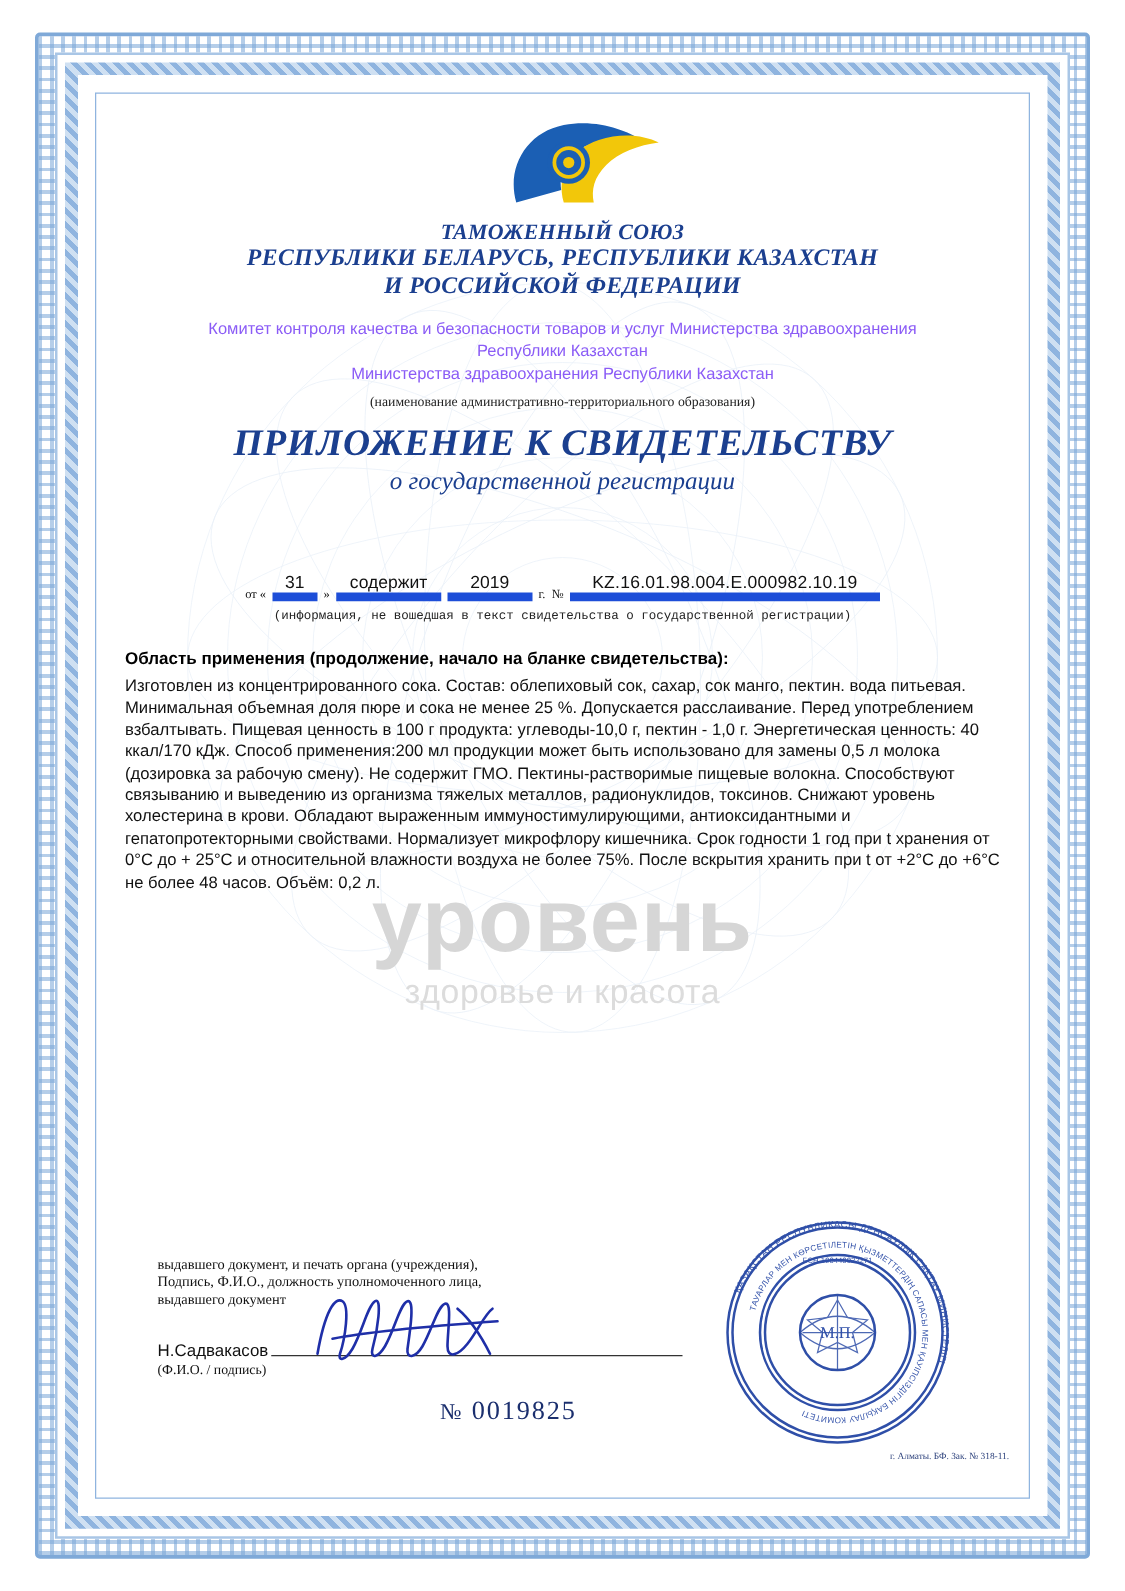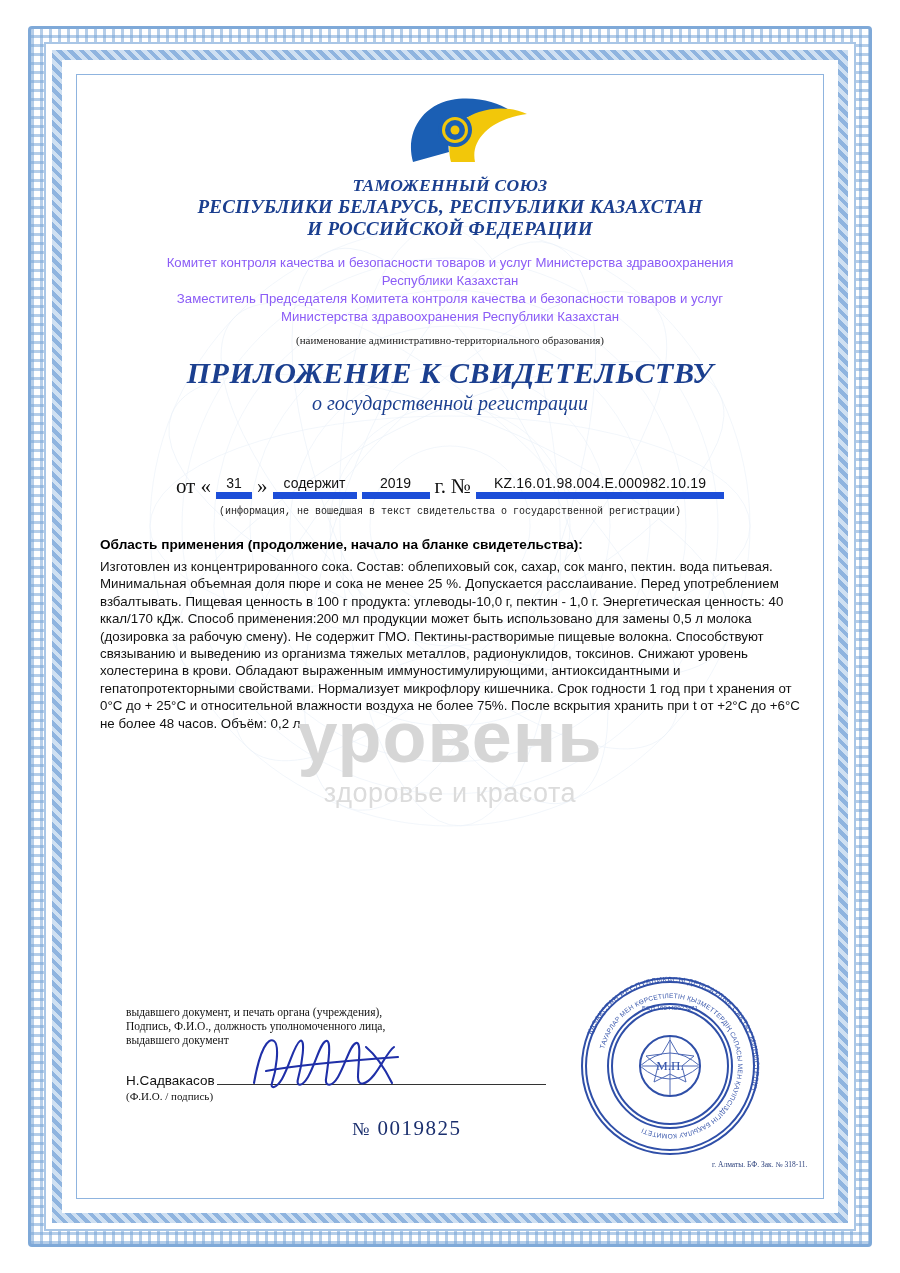--- a/index.html
+++ b/index.html
@@ -140,21 +140,21 @@
     border-bottom: 7px solid #1d4ed8;
     padding: 0 6px 1px 6px;
     min-width: 24px;
     text-align: center;
     font-family: "Liberation Sans", sans-serif;
     font-size: 14px;
   }
   .date-line .fld.month { min-width: 72px; }
   .date-line .fld.year { min-width: 56px; }
   .date-line .fld.num { min-width: 236px; letter-spacing: .2px; margin-top: 44px; }
-  .date-line .lbl { font-size: 21px; }
+  .date-line .lbl { font-size: 10px; }
 
   .note2 {
     margin-top: 7px;
     font-family: Liberation Mono, monospace;
     font-size: 10px;
     color: #222;
   }
 
   .body-block {
     margin-top: 20px;
@@ -322,21 +322,20 @@
 
     <div class="cu-title">
       <div class="l1">ТАМОЖЕННЫЙ СОЮЗ</div>
       <div>РЕСПУБЛИКИ БЕЛАРУСЬ, РЕСПУБЛИКИ КАЗАХСТАН</div>
       <div>И РОССИЙСКОЙ ФЕДЕРАЦИИ</div>
     </div>
 
     <div class="org-block">
       <span class="ln">Комитет контроля качества и безопасности товаров и услуг Министерства здравоохранения</span>
       <span class="ln">Республики Казахстан</span>
-      <span class="ln">Заместитель Председателя Комитета контроля качества и безопасности товаров и услуг</span>
       <span class="ln">Министерства здравоохранения Республики Казахстан</span>
     </div>
 
     <div class="small-note">(наименование административно-территориального образования)</div>
 
     <div class="doc-title">ПРИЛОЖЕНИЕ К СВИДЕТЕЛЬСТВУ</div>
     <div class="doc-subtitle">о государственной регистрации</div>
 
     <div class="date-line">
       <span class="lbl">от «</span>

